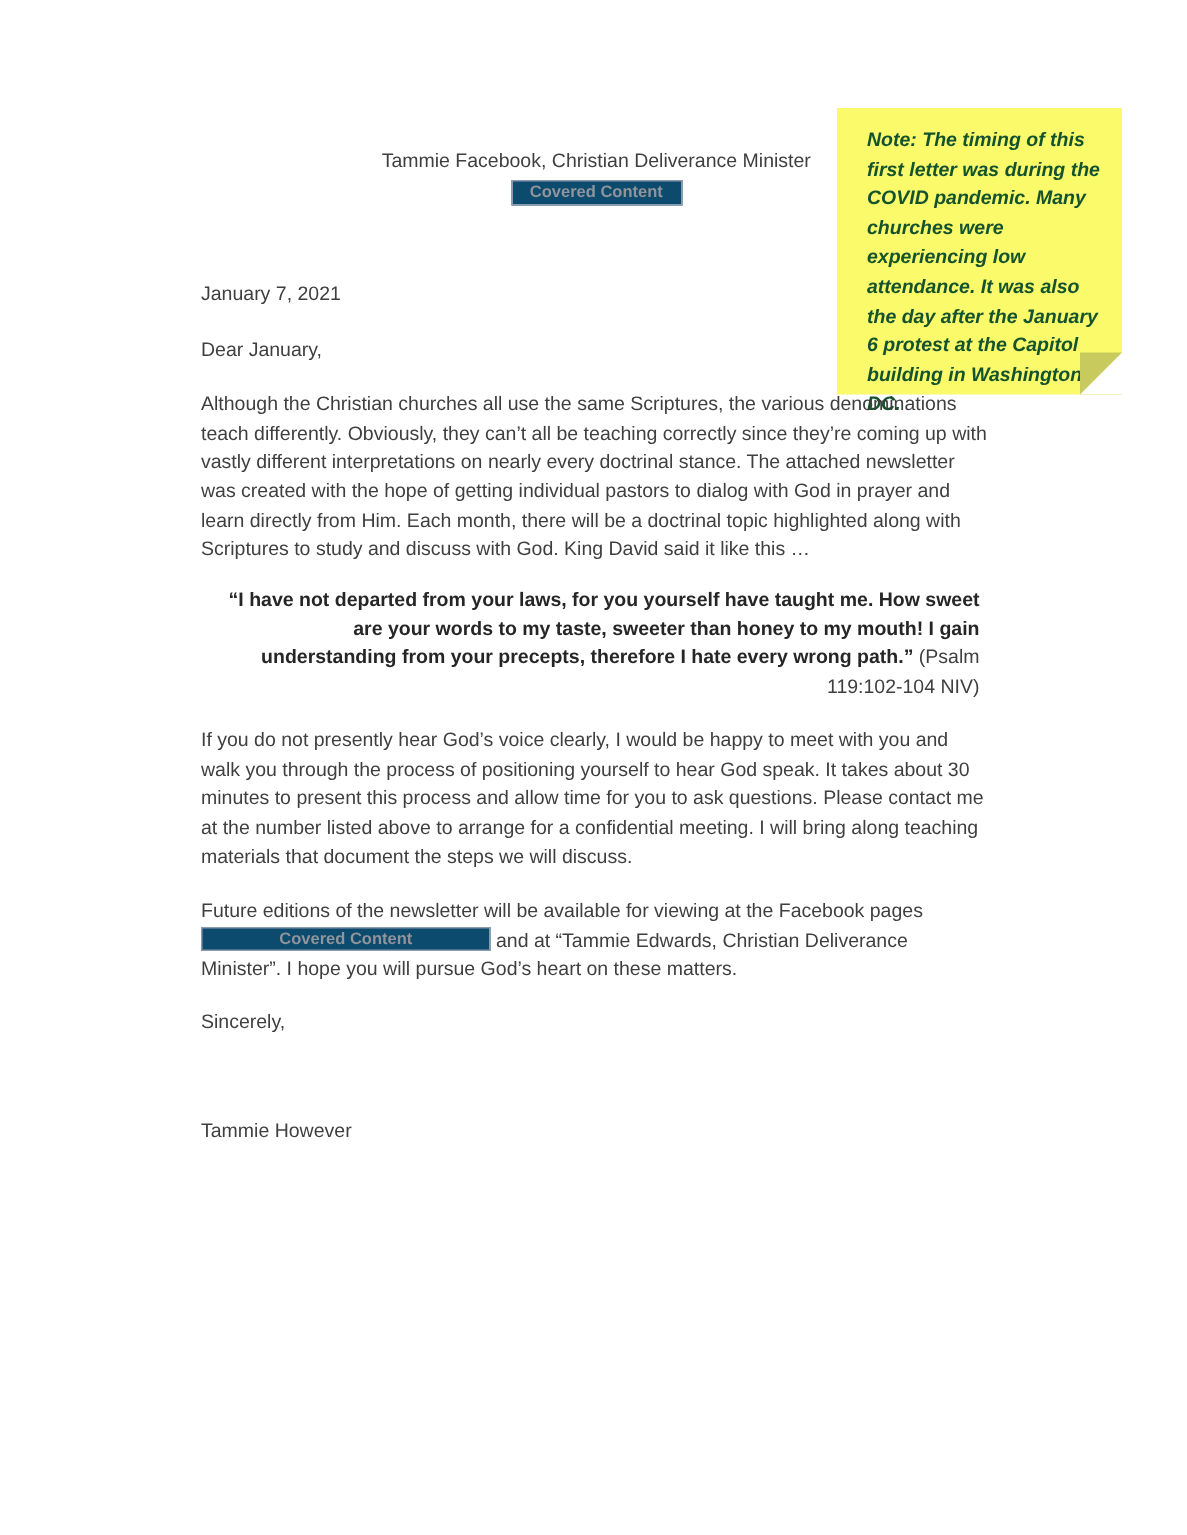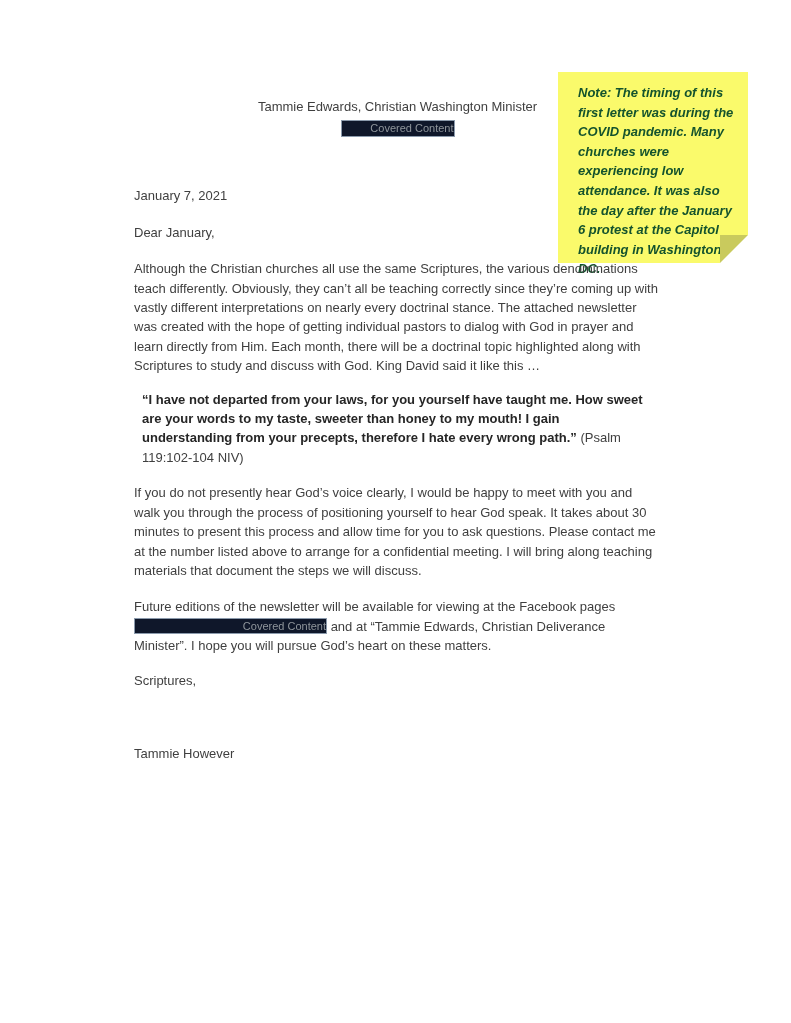--- a/index.html
+++ b/index.html
@@ -20,25 +20,26 @@
     width: 527px;
     font-size: 13px;
     line-height: 19.4px;
   }
   .content p { margin: 0; }
   .header { text-align: center; }
   .header-line { white-space: nowrap; }
   .covered-box {
     border: 1px solid #8b9aac;
     color: #8f959b;
-    background: #0f172a;
+    background: #0c4a6e;
     font-size: 11px;
-    text-align: right;
+    text-align: center;
     overflow: hidden;
     white-space: nowrap;
+    font-weight: bold;
   }
   .covered-box.block {
     display: block;
     width: 114px;
     height: 17px;
     line-height: 15px;
     margin: 4px auto 0;
   }
   .covered-box.inline {
     display: inline-block;
@@ -47,21 +48,21 @@
     line-height: 14px;
     vertical-align: -3px;
   }
   .mt-date  { margin-top: 49px !important; }
   .mt-p     { margin-top: 17px !important; }
   .mt-quote { margin-top: 14px !important; }
   .mt-p3    { margin-top: 16px !important; }
   .mt-close { margin-top: 15px !important; }
   .mt-sig   { margin-top: 54px !important; }
   .quote {
-    text-align: left;
+    text-align: right;
     padding: 0 8px;
   }
   .q-bold { font-weight: bold; color: #262626; }
   .q-ref  { color: #3f3f3f; }
   .sticky-note {
     position: absolute;
     left: 558px;
     top: 72px;
     width: 190px;
     height: 191px;
@@ -93,21 +94,21 @@
 <div class="page">
 
   <div class="sticky-note" style="background-color: rgb(250, 250, 107);">
     <div class="note-text">Note: The timing of this first letter was during the COVID pandemic. Many churches were experiencing low attendance. It was also the day after the January 6 protest at the Capitol building in Washington DC.</div>
     <div class="note-fold" style="border-top-color: rgb(201, 202, 93);"></div>
   </div>
 
   <div class="content">
 
     <div class="header">
-      <div class="header-line">Tammie Edwards, Christian Washington Minister</div>
+      <div class="header-line">Tammie Facebook, Christian Deliverance Minister</div>
       <div class="covered-box block" style="border-color: rgb(139, 154, 172); color: rgb(143, 149, 155);">Covered Content</div>
     </div>
 
     <p class="mt-date">January 7, 2021</p>
 
     <p class="mt-p">Dear January,</p>
 
 
     <p class="mt-p">Although the Christian churches all use the same Scriptures, the various denominations teach differently. Obviously, they can’t all be teaching correctly since they’re coming up with vastly different interpretations on nearly every doctrinal stance. The attached newsletter was created with the hope of getting individual pastors to dialog with God in prayer and learn directly from Him. Each month, there will be a doctrinal topic highlighted along with Scriptures to study and discuss with God. King David said it like this …</p>
 
@@ -117,18 +118,18 @@
     </p>
 
     <p class="mt-p3">If you do not presently hear God’s voice clearly, I would be happy to meet with you and walk you through the process of positioning yourself to hear God speak. It takes about 30 minutes to present this process and allow time for you to ask questions. Please contact me at the number listed above to arrange for a confidential meeting. I will bring along teaching materials that document the steps we will discuss.</p>
 
     <p class="mt-p">
       <span>Future editions of the newsletter will be available for viewing at the Facebook pages</span>
       <span class="covered-box inline" style="border-color: rgb(139, 154, 172); color: rgb(143, 149, 155);">Covered Content</span>
       <span>and at “Tammie Edwards, Christian Deliverance Minister”. I hope you will pursue God’s heart on these matters.</span>
     </p>
 
-    <p class="mt-close">Scriptures,</p>
+    <p class="mt-close">Sincerely,</p>
 
     <p class="mt-sig">Tammie However</p>
 
   </div>
 </div>
 
 </body></html>

